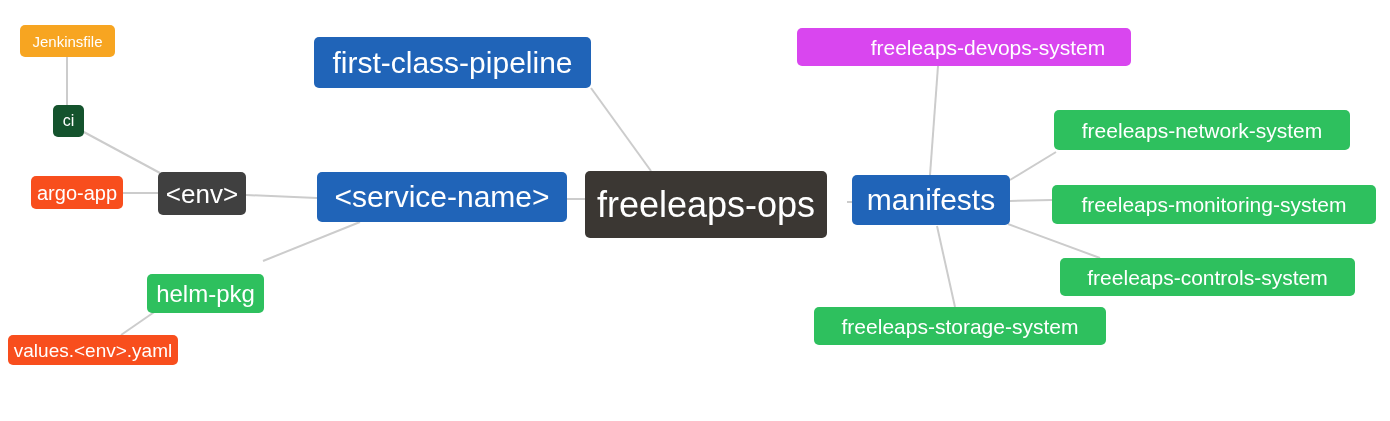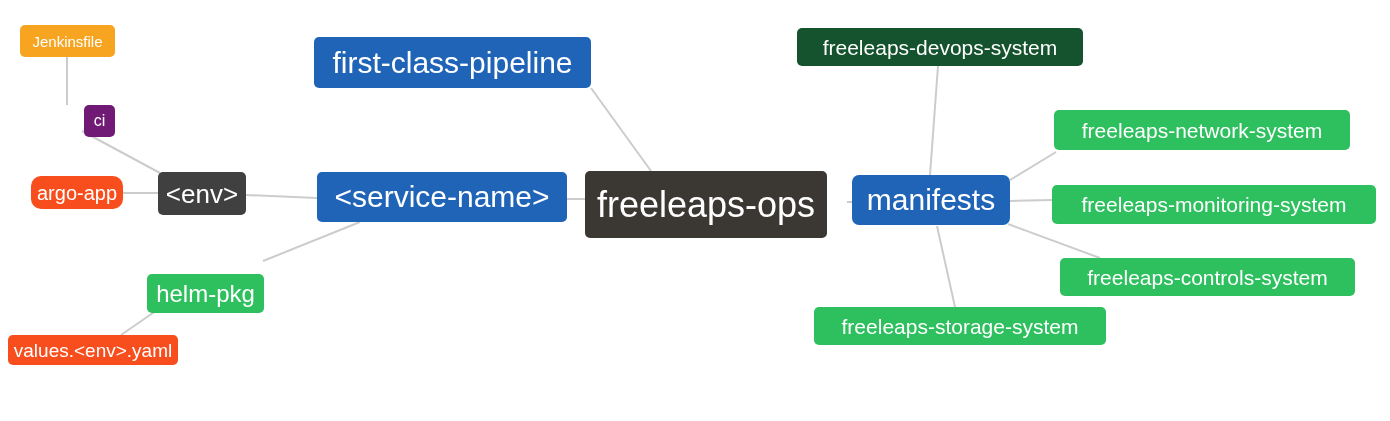--- a/index.html
+++ b/index.html
@@ -53,39 +53,39 @@
       <line x1="847" y1="202" x2="852" y2="202" stroke="#cccccc" stroke-width="2"></line>
       <line x1="930" y1="175" x2="938" y2="66" stroke="#cccccc" stroke-width="2"></line>
       <line x1="1010" y1="180" x2="1056" y2="152" stroke="#cccccc" stroke-width="2"></line>
       <line x1="1010" y1="201" x2="1052" y2="200" stroke="#cccccc" stroke-width="2"></line>
       <line x1="1008" y1="224" x2="1100" y2="258" stroke="#cccccc" stroke-width="2"></line>
       <line x1="937" y1="226" x2="955" y2="307" stroke="#cccccc" stroke-width="2"></line>
     </svg>
 
   <div class="node" style="left: 20px; top: 25px; width: 95px; height: 32px; font-size: 15px; background: rgb(247, 165, 33);">Jenkinsfile</div>
 
-  <div class="node" style="left: 53px; top: 105px; width: 31px; height: 32px; font-size: 16px; background: #701a75; margin-left: 31px;">ci</div>
+  <div class="node" style="left: 53px; top: 105px; width: 31px; height: 32px; font-size: 16px; background: #14532d;">ci</div>
 
-  <div class="node" style="left: 31px; top: 176px; width: 92px; height: 33px; font-size: 20px; background: rgb(248, 78, 29); border-radius: 10px;">argo-app</div>
+  <div class="node" style="left: 31px; top: 176px; width: 92px; height: 33px; font-size: 20px; background: rgb(248, 78, 29);">argo-app</div>
 
   <div class="node" style="left: 158px; top: 172px; width: 88px; height: 43px; font-size: 26px; background: #404040;">&lt;env&gt;</div>
 
   <div class="node" style="left: 147px; top: 274px; width: 117px; height: 39px; font-size: 24px; background: rgb(46, 192, 94);">helm-pkg</div>
 
   <div class="node" style="left: 8px; top: 335px; width: 170px; height: 30px; font-size: 19px; background: rgb(248, 78, 29);">values.&lt;env&gt;.yaml</div>
 
   <div class="node" style="left: 314px; top: 37px; width: 277px; height: 51px; font-size: 30px; background: rgb(32, 100, 184);">first-class-pipeline</div>
 
   <div class="node" style="left: 317px; top: 172px; width: 250px; height: 50px; font-size: 30px; background: rgb(32, 100, 184);">&lt;service-name&gt;</div>
 
   <div class="node" style="left: 585px; top: 171px; width: 242px; height: 67px; font-size: 36px; background: rgb(59, 55, 51);">freeleaps-ops</div>
 
-  <div class="node" style="left: 852px; top: 175px; width: 158px; height: 50px; font-size: 30px; background: rgb(32, 100, 184); border-radius: 7px;">manifests</div>
+  <div class="node" style="left: 852px; top: 175px; width: 158px; height: 50px; font-size: 30px; background: rgb(32, 100, 184);">manifests</div>
 
-  <div class="node" style="left: 797px; top: 28px; width: 286px; height: 38px; font-size: 21px; background: #14532d;">freeleaps-devops-system</div>
+  <div class="node" style="left: 797px; top: 28px; width: 286px; height: 38px; font-size: 21px; background: #d946ef; padding-left: 48px;">freeleaps-devops-system</div>
 
   <div class="node" style="left: 1054px; top: 110px; width: 296px; height: 40px; font-size: 21px; background: rgb(46, 192, 94);">freeleaps-network-system</div>
 
   <div class="node" style="left: 1052px; top: 185px; width: 324px; height: 39px; font-size: 21px; background: rgb(46, 192, 94);">freeleaps-monitoring-system</div>
 
   <div class="node" style="left: 1060px; top: 258px; width: 295px; height: 38px; font-size: 21px; background: rgb(46, 192, 94);">freeleaps-controls-system</div>
 
   <div class="node" style="left: 814px; top: 307px; width: 292px; height: 38px; font-size: 21px; background: rgb(46, 192, 94);">freeleaps-storage-system</div>
 
 </div>

